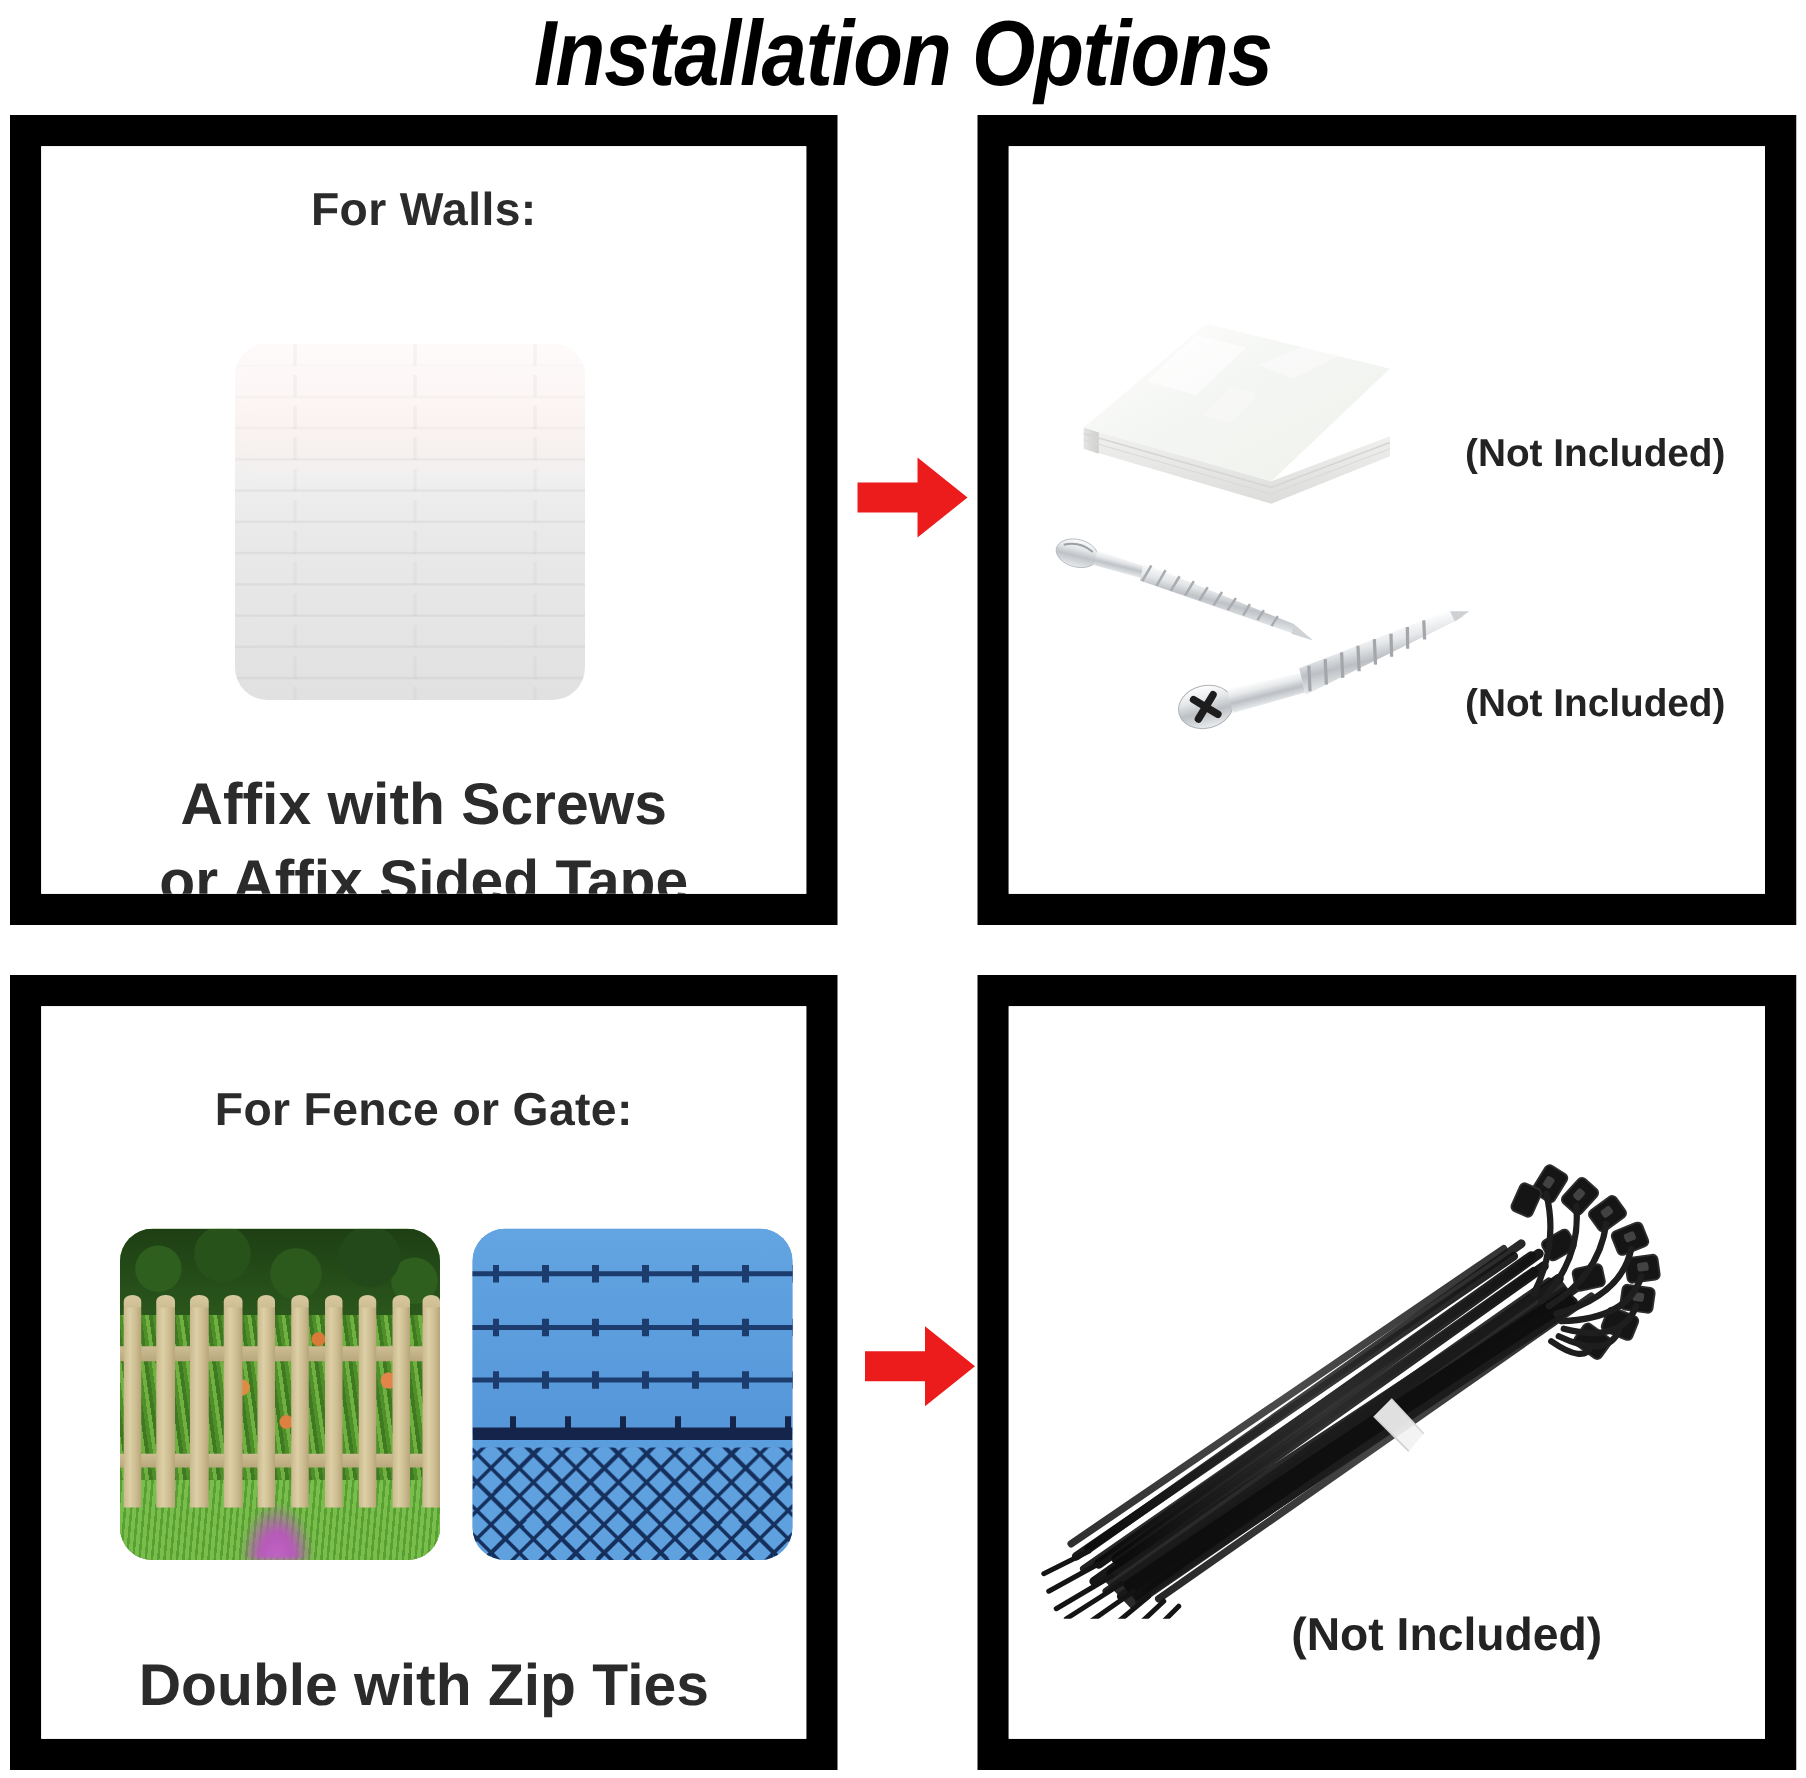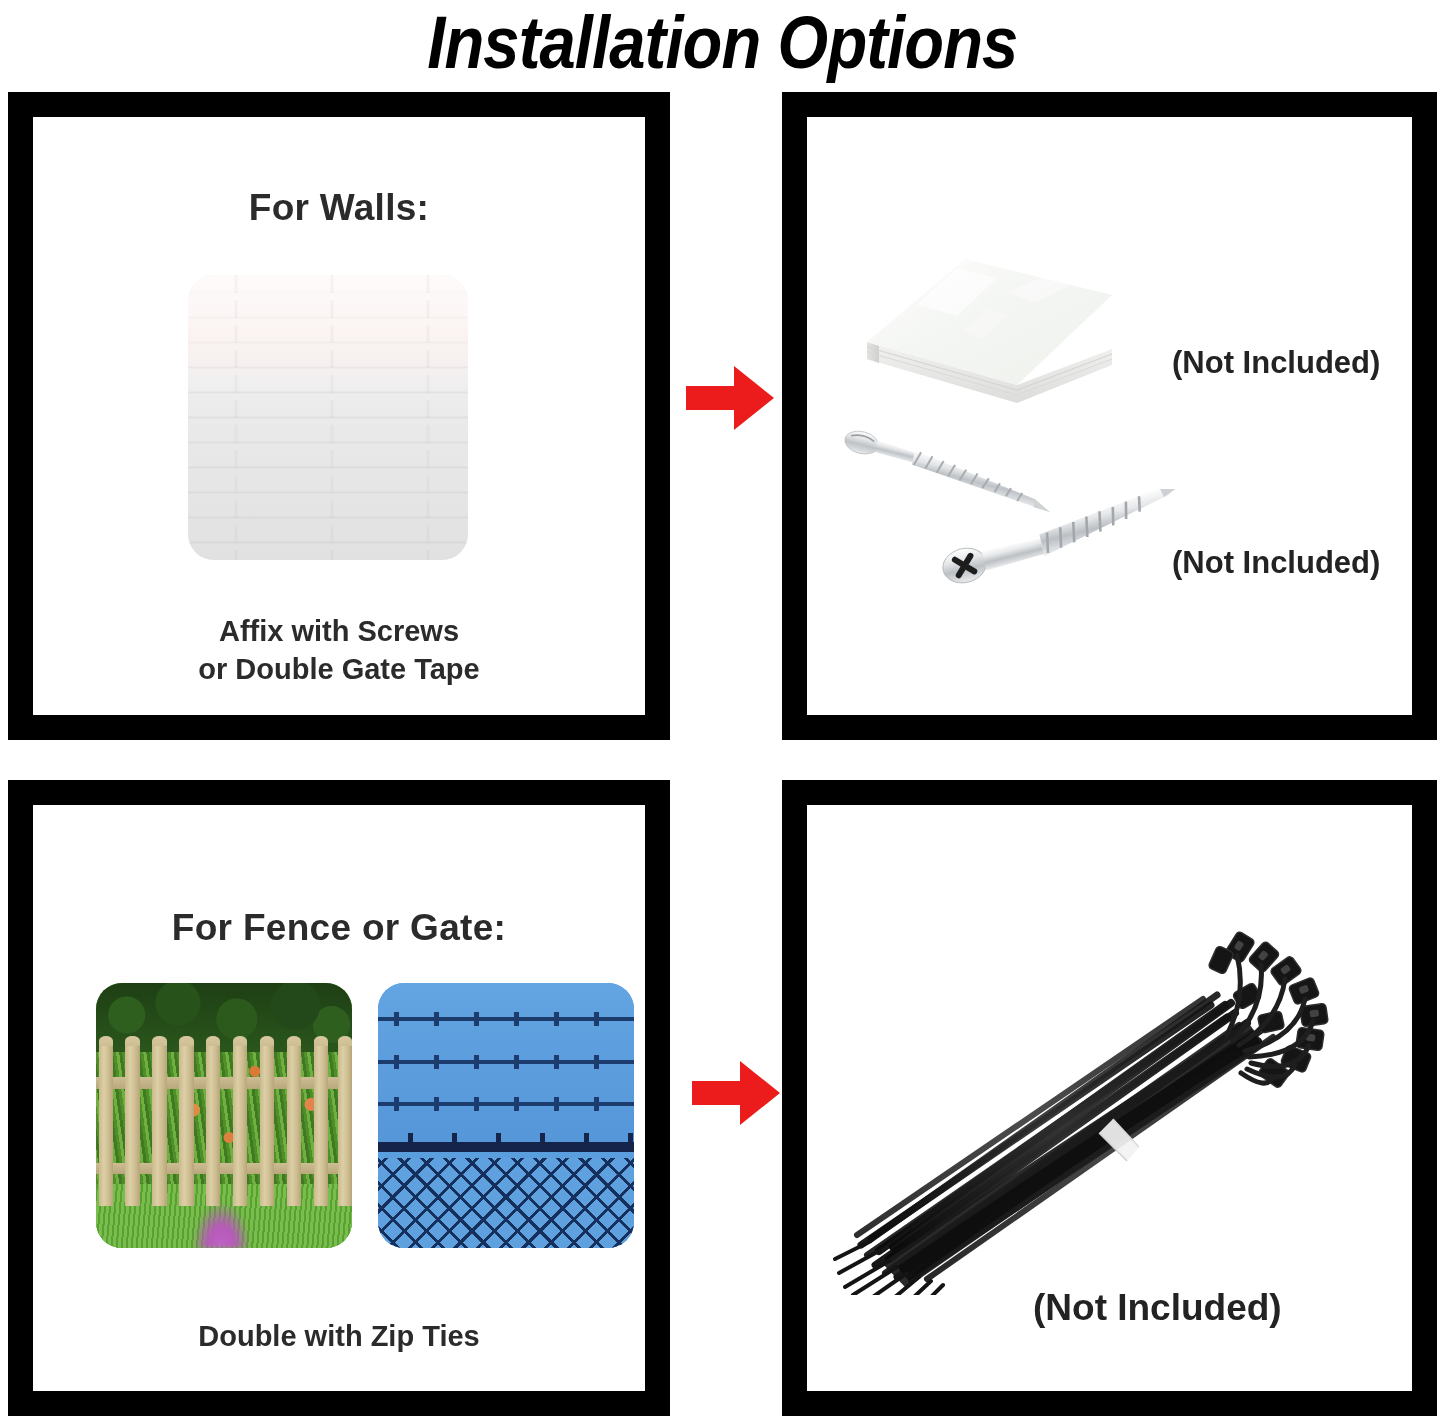--- a/index.html
+++ b/index.html
@@ -59,27 +59,26 @@
 
   
   .panel-heading {
     position: absolute;
     left: 0; right: 0;
     text-align: center;
     font-size: 37px;
     font-weight: bold;
     color: #2b2b2b;
     letter-spacing: 0.3px;
-    margin-top: 40px;
   }
   .panel-caption {
     position: absolute;
     left: 0; right: 0;
     text-align: center;
-    font-size: 29px;
+    font-size: 47px;
     font-weight: bold;
     color: #2b2b2b;
     line-height: 1.32;
   }
   .note-label {
     position: absolute;
     font-size: 31px;
     font-weight: bold;
     color: #232323;
     white-space: nowrap;
@@ -288,21 +287,21 @@
 <div class="panel" id="panel-walls">
   <div class="panel-inner">
     <div class="panel-heading" style="top: 30px;">For Walls:</div>
 
     <div class="photo wall-photo" style="left: 155px; top: 158px; width: 280px; height: 285px;">
       <div class="wall-top-haze"></div>
     </div>
 
     <div class="panel-caption" style="top: 495px;">
       <div>Affix with Screws</div>
-      <div>or Double Gate Tape</div>
+      <div>or Affix Sided Tape</div>
     </div>
   </div>
 </div>
 
 <div class="arrow" style="left: 684px; top: 362px;">
   <svg viewBox="0 0 92 72" xmlns="http://www.w3.org/2000/svg">
     <path d="M2 24 L50 24 L50 4 L90 36 L50 68 L50 48 L2 48 Z" fill="#ED1C1C"></path>
   </svg>
 </div>
 

